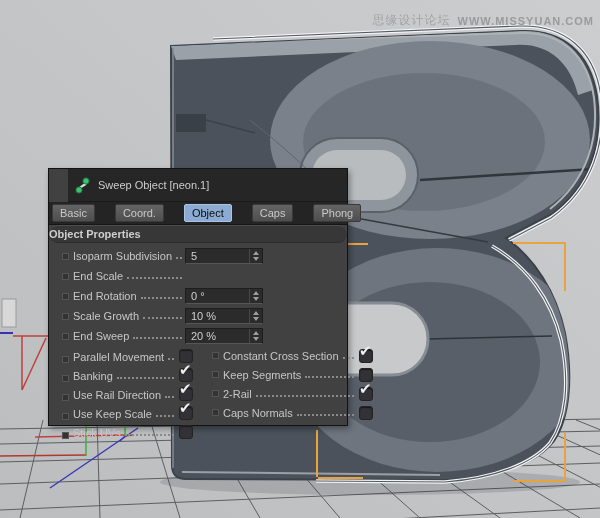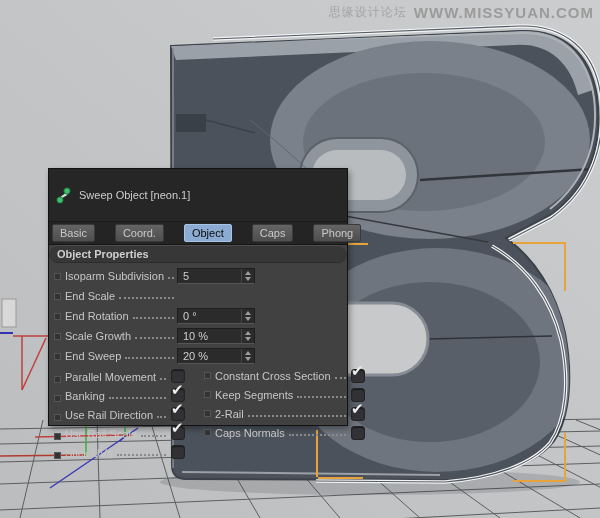--- a/index.html
+++ b/index.html
@@ -1,41 +1,41 @@
 <!DOCTYPE html>
 <html><head>
 <meta charset="utf-8">
 <style>
   html,body{margin:0;padding:0;}
   #stage{position:relative;width:600px;height:518px;overflow:hidden;
          font-family:"Liberation Sans",sans-serif;background:#c4c5c6;}
   
   #viewport-svg{position:absolute;left:0;top:0;z-index:0;}
   
-  .watermark{position:absolute;top:4px;right:6px;z-index:1;color:#a3a3a3;
+  .watermark{position:absolute;top:12px;right:6px;z-index:1;color:#a3a3a3;
              display:flex;align-items:center;gap:7px;}
   .wm-cn{font-size:12px;letter-spacing:1px;}
-  .wm-url{font-size:15px;font-weight:bold;letter-spacing:1px;color:#9b9b9b;}
+  .wm-url{font-size:11px;font-weight:bold;letter-spacing:1px;color:#9b9b9b;}
   
   .dialog{position:absolute;left:48px;top:168px;width:300px;height:258px;z-index:2;
           background:#414141;border:1px solid #121212;box-sizing:border-box;
           box-shadow:2px 3px 6px rgba(0,0,0,.35);color:#c9c9c9;font-size:11px;}
   .titlebar{height:24px;background:#262626;display:flex;align-items:center;
-            padding:14px 6px;border-bottom:1px solid #1a1a1a;}
+            padding:4px 6px;border-bottom:1px solid #1a1a1a;margin-left:19px;}
   .titlebar .ttl{margin-left:7px;color:#cdcdcd;}
   .sweep-ico{width:17px;height:17px;display:block;}
   .tabrow{height:22px;background:#242424;display:flex;align-items:center;
           padding:0 3px;gap:20px;border-bottom:1px solid #161616;}
   .tab{height:16px;line-height:16px;padding:0 7px;background:linear-gradient(#646464,#4e4e4e);
        border:1px solid #3a3a3a;border-radius:2px;color:#c9c9c9;cursor:default;}
   .tab.active{background:#8cabd3;color:#0b0b0b;border-color:#a9c4e4;}
   .secthdr{height:16px;background:#373737;border-top:1px solid #4e4e4e;
            border-bottom:1px solid #2c2c2c;display:flex;align-items:center;
-           padding:0 8px;font-weight:bold;color:#cfcfcf;border-radius:9px;}
-  .rows{padding:3px 6px 0 5px;}
+           padding:0 0;font-weight:bold;color:#cfcfcf;border-radius:9px;}
+  .rows{padding:3px 6px 0 13px;}
   .row{display:flex;align-items:center;height:20px;}
   .cbrow{display:flex;align-items:center;height:19px;}
   .psq{width:7px;height:7px;background:#333;border:1px solid #555;flex:none;
        margin-right:4px;box-sizing:border-box;}
   .lbl{white-space:nowrap;color:#c6c6c6;}
   .labelbox{display:flex;align-items:flex-end;width:112px;flex:none;}
   .leader{flex:1;border-bottom:2px dotted #8a8a8a;margin:0 3px 3px 4px;min-width:0;}
   .field{display:flex;width:78px;height:16px;background:#2b2b2b;flex:none;
          border:1px solid #1e1e1e;border-bottom-color:#565656;box-sizing:border-box;}
   .field .val{flex:1;padding:1px 0 0 5px;color:#cfcfcf;}
@@ -326,21 +326,21 @@
           <span class="chk">
               <span class="mark">✔</span>
             </span>
         </span>
       </div>
 
       <div class="cbrow">
         <span class="cbcell-l">
           <span class="psq"></span>
           <span class="labelbox">
-              <span class="lbl">Use Rail Scale</span>
+              <span class="lbl">Use Keep Scale</span>
               <span class="leader"></span>
             </span>
           <span class="chk">
               <span class="mark">✔</span>
             </span>
         </span>
         <span class="cbcell-r">
           <span class="psq"></span>
           <span class="labelbox">
               <span class="lbl">Caps Normals</span>

